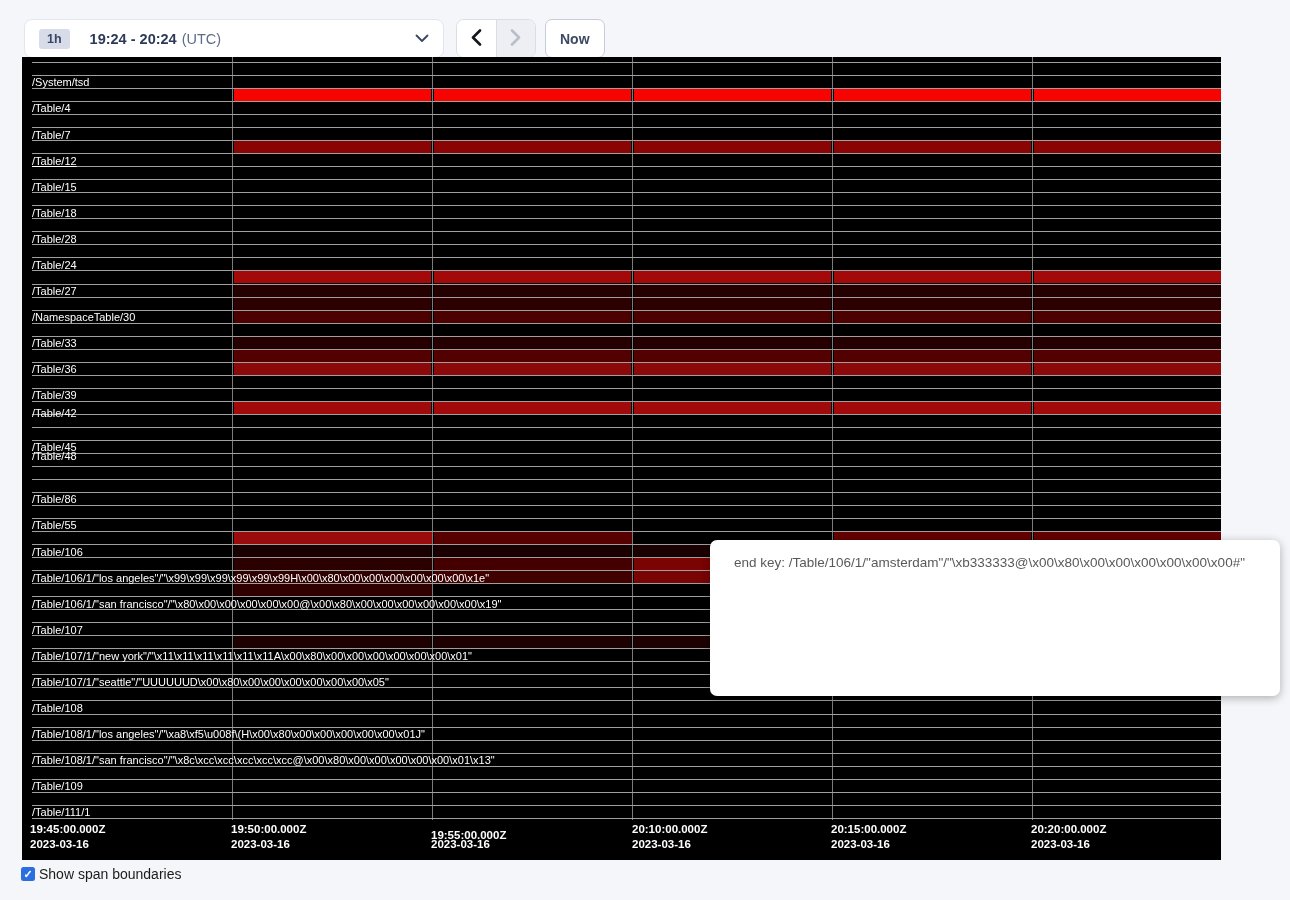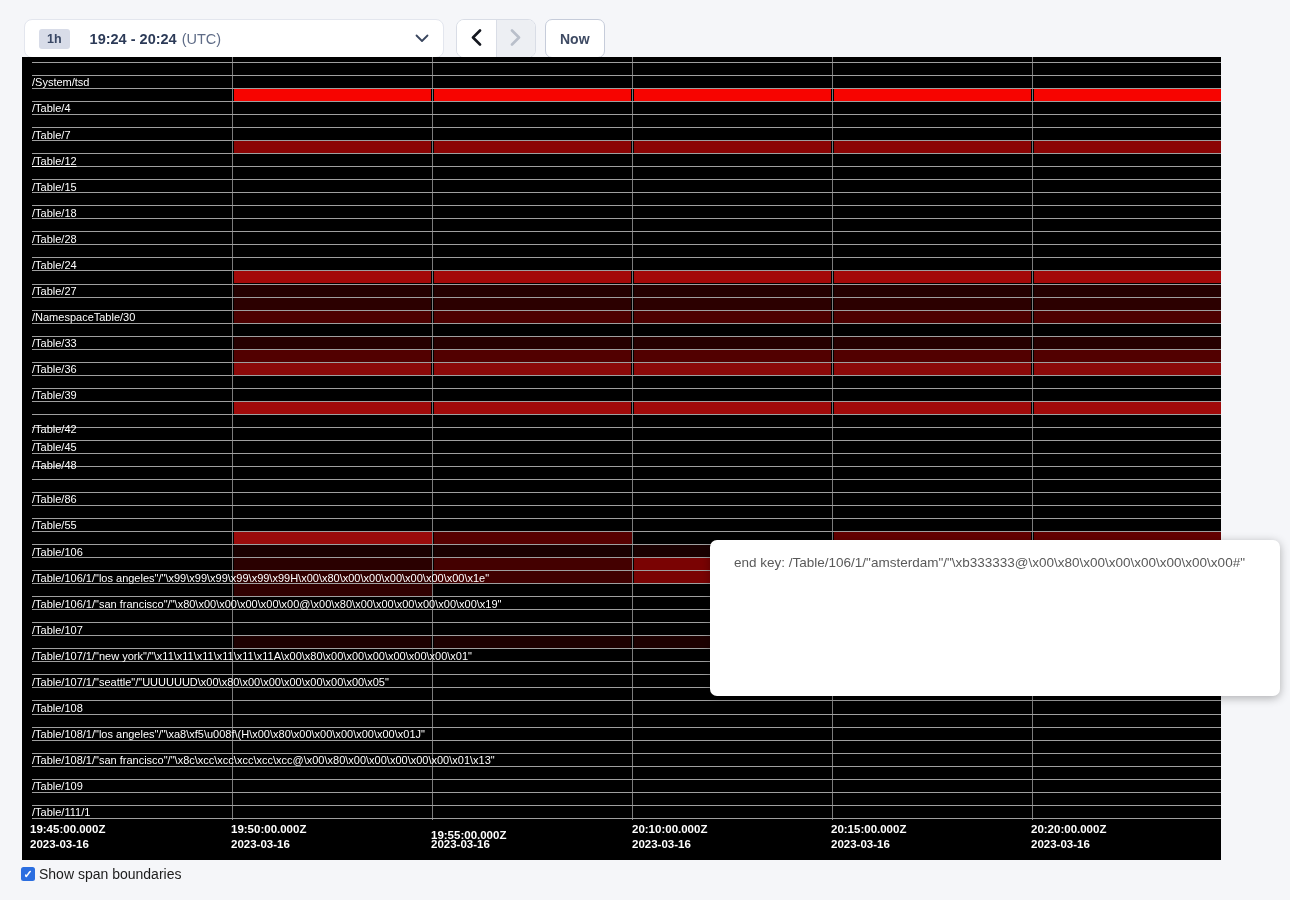--- a/index.html
+++ b/index.html
@@ -247,23 +247,23 @@
     <div class="rowlabel" style="top: 97.61px; z-index: 3; text-decoration: underline;">/Table/12</div>
     <div class="rowlabel" style="top: 123.67px; z-index: 3;">/Table/15</div>
     <div class="rowlabel" style="top: 149.73px; z-index: 3;">/Table/18</div>
     <div class="rowlabel" style="top: 175.79px; z-index: 3;">/Table/28</div>
     <div class="rowlabel" style="top: 201.85px; z-index: 3;">/Table/24</div>
     <div class="rowlabel" style="top: 227.91px; z-index: 3;">/Table/27</div>
     <div class="rowlabel" style="top: 253.97px; z-index: 3;">/NamespaceTable/30</div>
     <div class="rowlabel" style="top: 280.03px; z-index: 3;">/Table/33</div>
     <div class="rowlabel" style="top: 306.09px; z-index: 3;">/Table/36</div>
     <div class="rowlabel" style="top: 332.15px; z-index: 3;">/Table/39</div>
-    <div class="rowlabel" style="top: 366px; z-index: 3;">/Table/42</div>
+    <div class="rowlabel" style="top: 350px; z-index: 3;">/Table/42</div>
     <div class="rowlabel" style="top: 384.27px; z-index: 3;">/Table/45</div>
-    <div class="rowlabel" style="top: 402px; z-index: 3;">/Table/48</div>
+    <div class="rowlabel" style="top: 393px; z-index: 3;">/Table/48</div>
     <div class="rowlabel" style="top: 436.39px; z-index: 3;">/Table/86</div>
     <div class="rowlabel" style="top: 462.45px; z-index: 3;">/Table/55</div>
     <div class="rowlabel" style="top: 488.51px; z-index: 3;">/Table/106</div>
     <div class="rowlabel" style="top: 514.57px; z-index: 3;">/Table/106/1/"los angeles"/"\x99\x99\x99\x99\x99\x99H\x00\x80\x00\x00\x00\x00\x00\x00\x1e"</div>
     <div class="rowlabel" style="top: 540.63px; z-index: 3;">/Table/106/1/"san francisco"/"\x80\x00\x00\x00\x00\x00@\x00\x80\x00\x00\x00\x00\x00\x00\x19"</div>
     <div class="rowlabel" style="top: 566.69px; z-index: 3;">/Table/107</div>
     <div class="rowlabel" style="top: 592.75px; z-index: 3;">/Table/107/1/"new york"/"\x11\x11\x11\x11\x11\x11A\x00\x80\x00\x00\x00\x00\x00\x00\x01"</div>
     <div class="rowlabel" style="top: 618.81px; z-index: 3;">/Table/107/1/"seattle"/"UUUUUUD\x00\x80\x00\x00\x00\x00\x00\x00\x05"</div>
     <div class="rowlabel" style="top: 644.87px; z-index: 3;">/Table/108</div>
     <div class="rowlabel" style="top: 670.93px; z-index: 3;">/Table/108/1/"los angeles"/"\xa8\xf5\u008f\(H\x00\x80\x00\x00\x00\x00\x00\x01J"</div>

